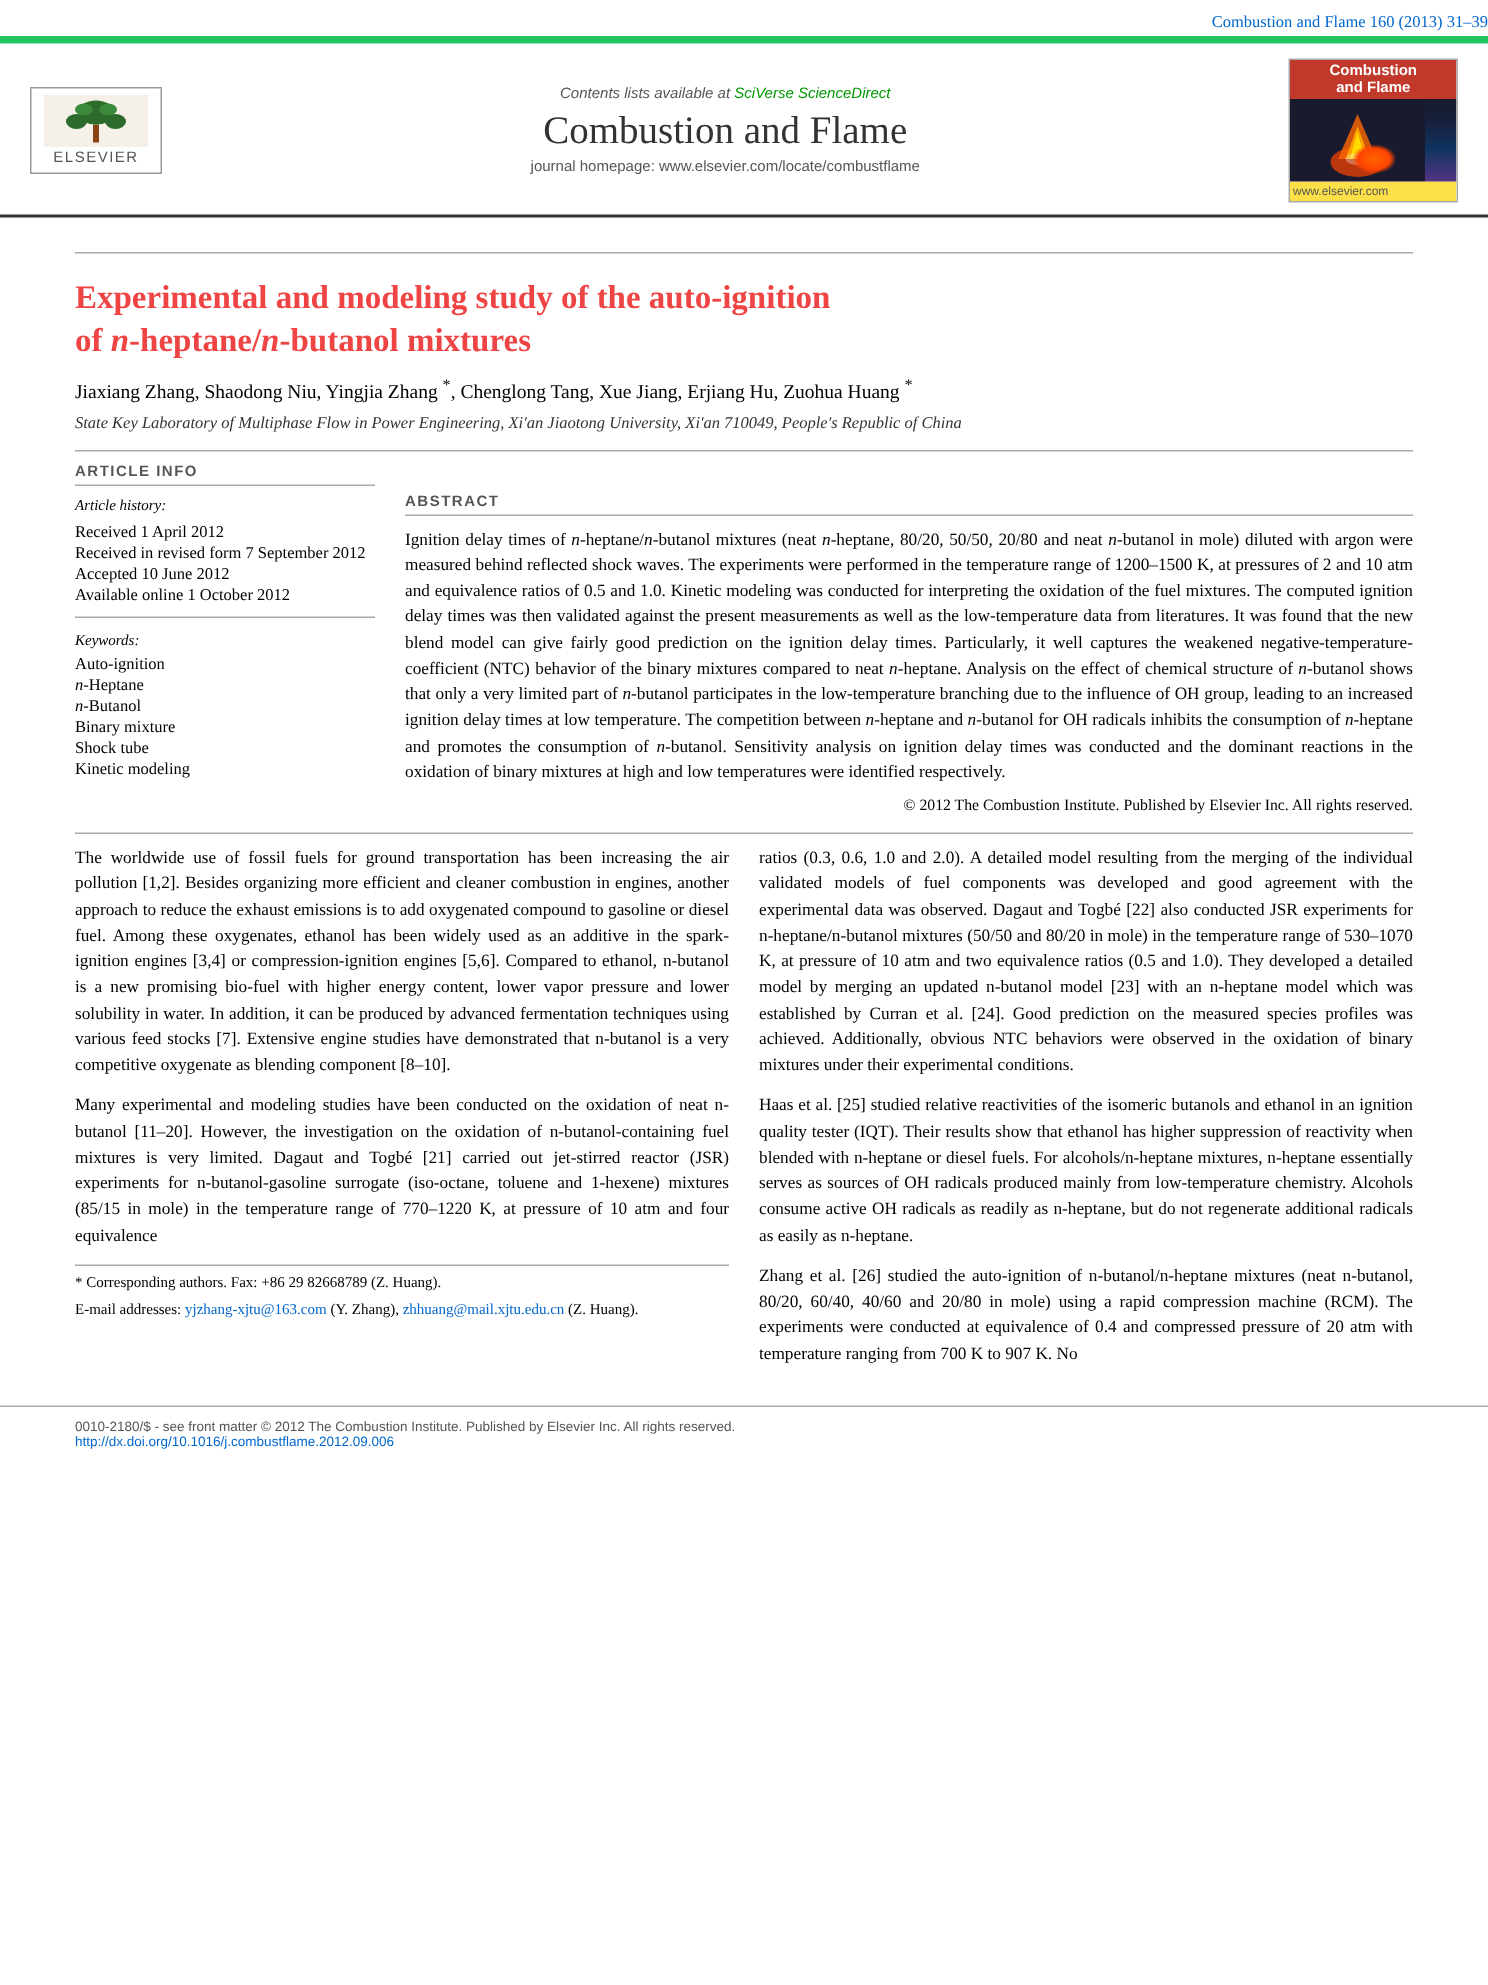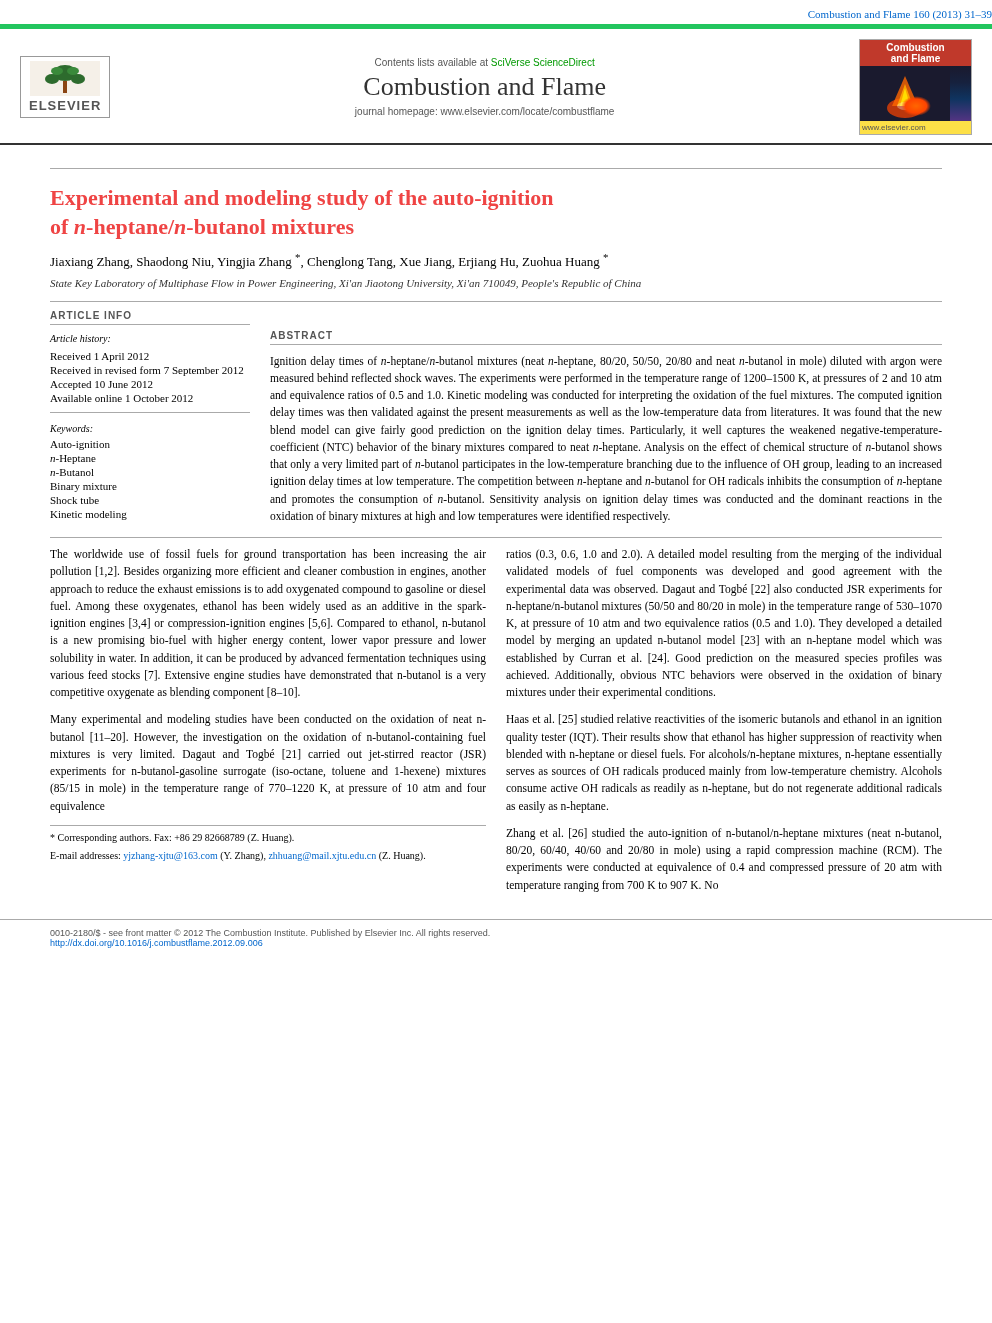--- a/index.html
+++ b/index.html
@@ -33,38 +33,39 @@
       border-bottom: 2px solid #333;
     }
     .elsevier-logo-box {
       border: 1px solid #999;
       padding: 4px 8px;
       display: flex;
       flex-direction: column;
       align-items: center;
     }
     .elsevier-label {
-      font-size: 13px;
+      font-size: 10px;
       color: #555;
       font-family: Arial, sans-serif;
       letter-spacing: 1px;
       margin-top: 2px;
-      font-weight: bold;
+      font-weight: normal;
     }
 
     .journal-header-center {
       flex: 1;
       text-align: center;
       padding: 0 20px;
     }
     .contents-line {
       font-size: 10px;
       color: #555;
       font-family: Arial, sans-serif;
       margin-bottom: 4px;
+      font-style: italic;
     }
     .journal-title-main {
       font-size: 26px;
       font-weight: normal;
       color: #333;
       font-family: 'Times New Roman', serif;
       margin-bottom: 4px;
     }
     .journal-homepage {
       font-size: 10px;
@@ -376,20 +377,21 @@
       <div class="keyword-item">Binary mixture</div>
       <div class="keyword-item">Shock tube</div>
       <div class="keyword-item">Kinetic modeling</div>
     </div>
 
     <div class="abstract-col">
       <div class="section-heading">ABSTRACT</div>
       <div class="abstract-text">
         Ignition delay times of <em>n</em>-heptane/<em>n</em>-butanol mixtures (neat <em>n</em>-heptane, 80/20, 50/50, 20/80 and neat <em>n</em>-butanol in mole) diluted with argon were measured behind reflected shock waves. The experiments were performed in the temperature range of 1200–1500 K, at pressures of 2 and 10 atm and equivalence ratios of 0.5 and 1.0. Kinetic modeling was conducted for interpreting the oxidation of the fuel mixtures. The computed ignition delay times was then validated against the present measurements as well as the low-temperature data from literatures. It was found that the new blend model can give fairly good prediction on the ignition delay times. Particularly, it well captures the weakened negative-temperature-coefficient (NTC) behavior of the binary mixtures compared to neat <em>n</em>-heptane. Analysis on the effect of chemical structure of <em>n</em>-butanol shows that only a very limited part of <em>n</em>-butanol participates in the low-temperature branching due to the influence of OH group, leading to an increased ignition delay times at low temperature. The competition between <em>n</em>-heptane and <em>n</em>-butanol for OH radicals inhibits the consumption of <em>n</em>-heptane and promotes the consumption of <em>n</em>-butanol. Sensitivity analysis on ignition delay times was conducted and the dominant reactions in the oxidation of binary mixtures at high and low temperatures were identified respectively.
       </div>
+      <div class="copyright-line">© 2012 The Combustion Institute. Published by Elsevier Inc. All rights reserved.</div>
     </div>
 
   </div>
 
   <hr class="bottom-divider">
 
   <div class="body-two-col">
 
     <div class="body-col">
       <p>

